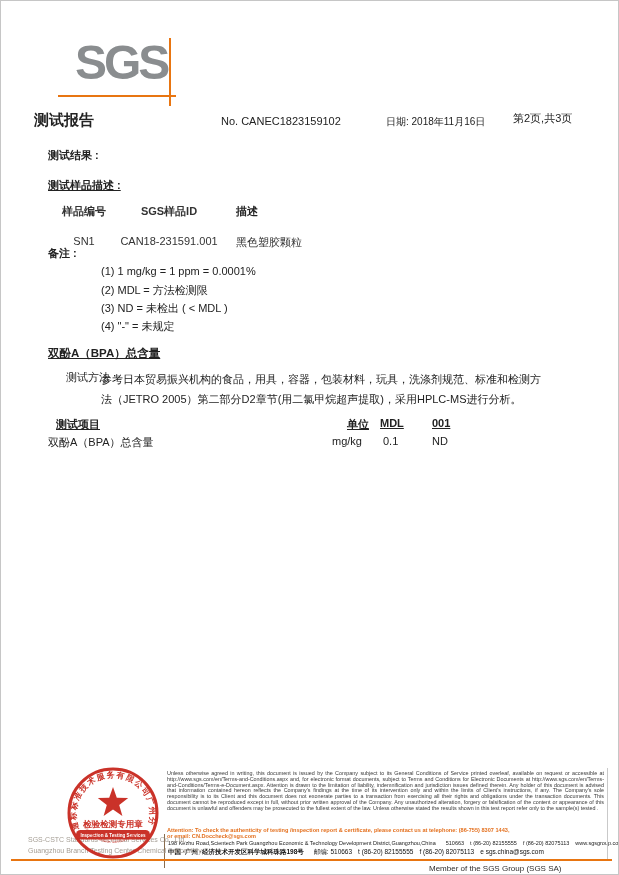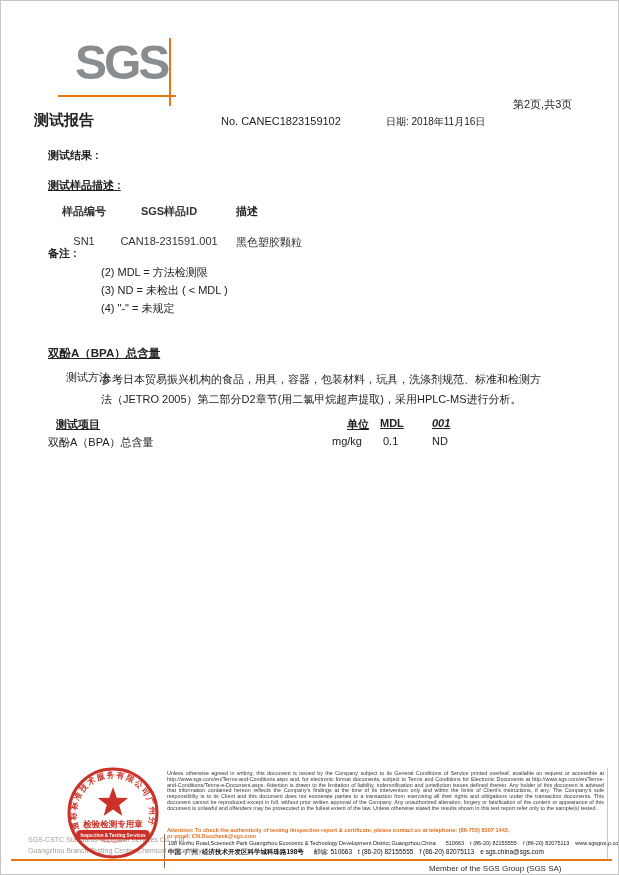--- a/index.html
+++ b/index.html
@@ -9,21 +9,21 @@
 
   
   .logo-text { position:absolute; left:74px; top:38px; font-size:48px; font-weight:bold; color:#8a8d8f; letter-spacing:-3px; line-height:1; }
   .logo-hline { position:absolute; left:57px; top:94px; width:118px; height:2px; background:#e87511; }
   .logo-vline { position:absolute; left:168px; top:37px; width:2px; height:68px; background:#e87511; }
 
   
   .doc-title { position:absolute; left:33px; top:110px; font-size:15px; font-weight:bold; color:#222; }
   .report-no { position:absolute; left:220px; top:114px; font-size:11px; color:#222; }
   .report-date { position:absolute; left:385px; top:114px; font-size:10px; color:#222; }
-  .page-info { position:absolute; left:512px; top:96px; font-size:11px; color:#222; }
+  .page-info { position:absolute; left:512px; top:110px; font-size:11px; color:#222; }
 
   .label-bold { font-weight:bold; font-size:11px; color:#222;text-align:right; }
   .results-label { position:absolute; left:47px; top:147px; }
   .sample-desc-title { position:absolute; left:47px; top:177px; text-decoration:underline; }
 
   
   .st-col1 { position:absolute; left:52px; width:62px; text-align:center; font-size:11px; }
   .st-col2 { position:absolute; left:116px; width:104px; text-align:center; font-size:11px; }
   .st-col3 { position:absolute; left:235px; font-size:11px; }
   .st-head { top:203px; font-weight:bold; }
@@ -36,21 +36,21 @@
   .bpa-title { position:absolute; left:47px; top:345px; font-size:11.5px; font-weight:bold; text-decoration:underline; color:#222; }
   .method-label { position:absolute; left:65px; top:369px; font-size:11px; color:#222;text-align:right; }
   .method-text { position:absolute; left:100px; top:369px; width:447px; font-size:11px; line-height:19.5px; color:#222; }
 
   
   .rt-head { position:absolute; top:416px; font-size:11px; font-weight:bold; text-decoration:underline; color:#222; }
   .rt-cell { position:absolute; top:434px; font-size:11px; color:#222; }
   .rt-item-h { left:55px; }
   .rt-unit-h { left:346px;text-align:center; }
   .rt-mdl-h  { left:379px; }
-  .rt-001-h  { left:431px; font-style:italic; }
+  .rt-001-h  { left:431px; }
   .rt-item { left:47px; }
   .rt-unit { left:331px; }
   .rt-mdl  { left:382px; }
   .rt-001  { left:431px; }
 
   
   .company-lines { position:absolute; left:27px; top:833px; font-size:7px; line-height:11px; color:#a59e95; z-index:1; }
   .stamp { position:absolute; left:62px; top:762px; width:100px; height:100px; z-index:2; opacity:.95; }
   .legal { position:absolute; left:166px; top:770px; width:437px; font-size:5.4px; line-height:5.75px; text-align:justify; color:#3a3a3a; }
   .attention { position:absolute; left:166px; width:437px; font-size:5.6px; font-weight:bold; color:#e4701e; }
@@ -84,20 +84,21 @@
 
   <div class="st-col1 st-head">样品编号</div>
   <div class="st-col2 st-head">SGS样品ID</div>
   <div class="st-col3 st-head label-bold">描述</div>
   <div class="st-col1 st-row">SN1</div>
   <div class="st-col2 st-row">CAN18-231591.001</div>
   <div class="st-col3 st-row">黑色塑胶颗粒</div>
 
   <div class="notes-label label-bold">备注 :</div>
   <div class="notes-list">
+    <div>(1) 1 mg/kg = 1 ppm = 0.0001%</div>
     <div>(2) MDL = 方法检测限</div>
     <div>(3) ND = 未检出 ( &lt; MDL )</div>
     <div>(4) "-" = 未规定</div>
   </div>
 
   <div class="bpa-title">双酚A（BPA）总含量</div>
   <div class="method-label">测试方法 :</div>
   <div class="method-text">参考日本贸易振兴机构的食品，用具，容器，包装材料，玩具，洗涤剂规范、标准和检测方法（JETRO 2005）第二部分D2章节(用二氯甲烷超声提取)，采用HPLC-MS进行分析。</div>
 
   <div class="rt-head rt-item-h">测试项目</div>

